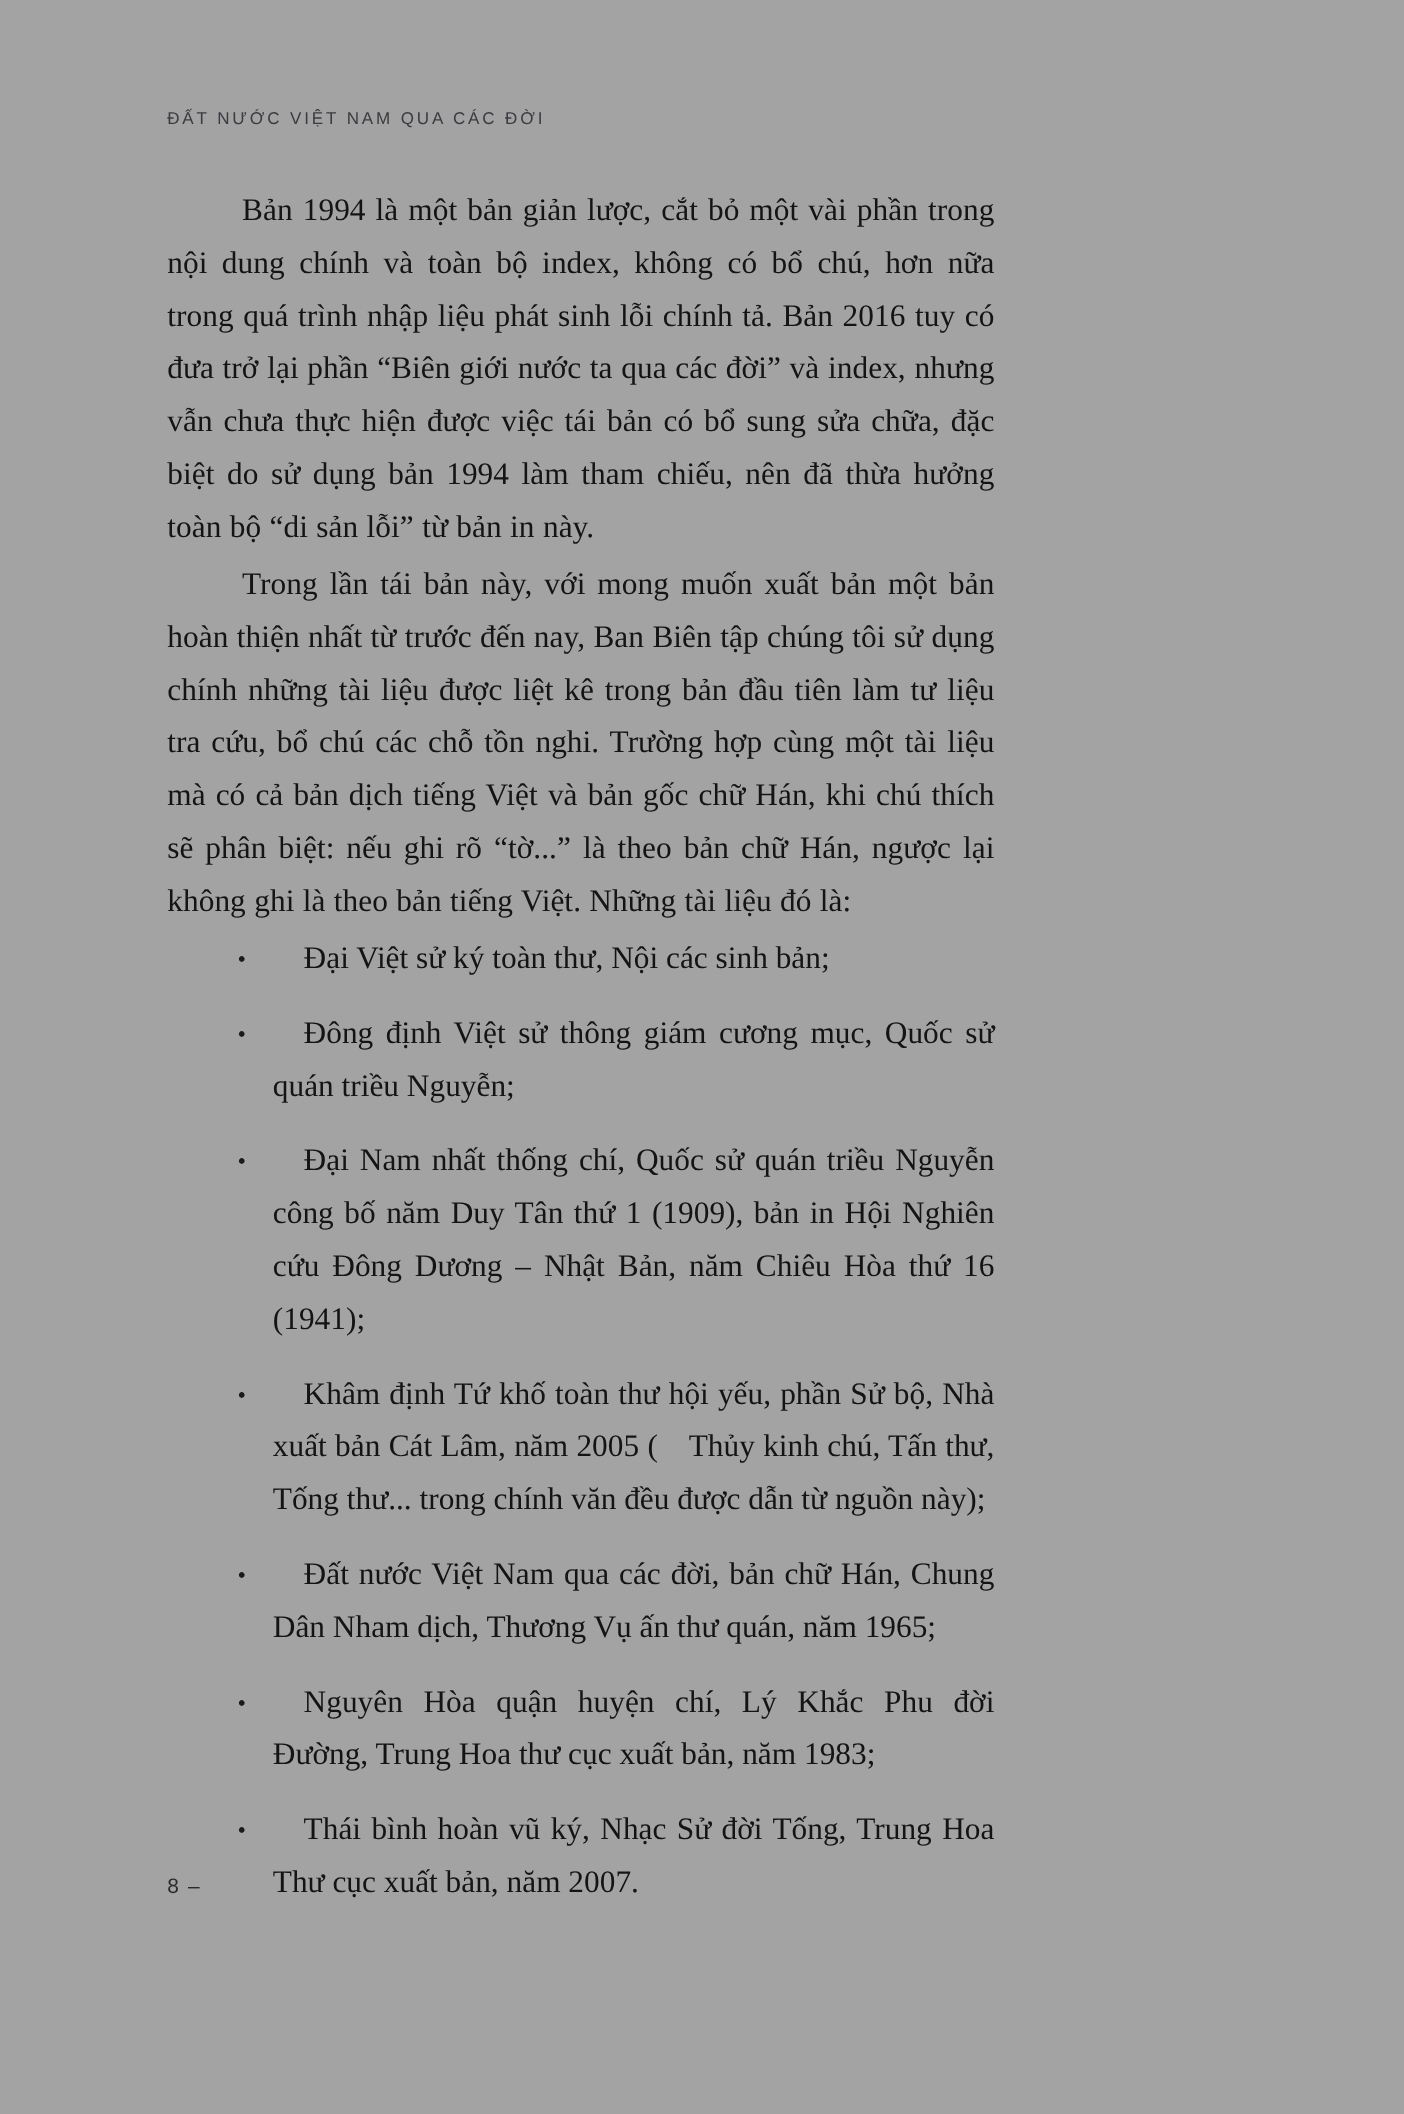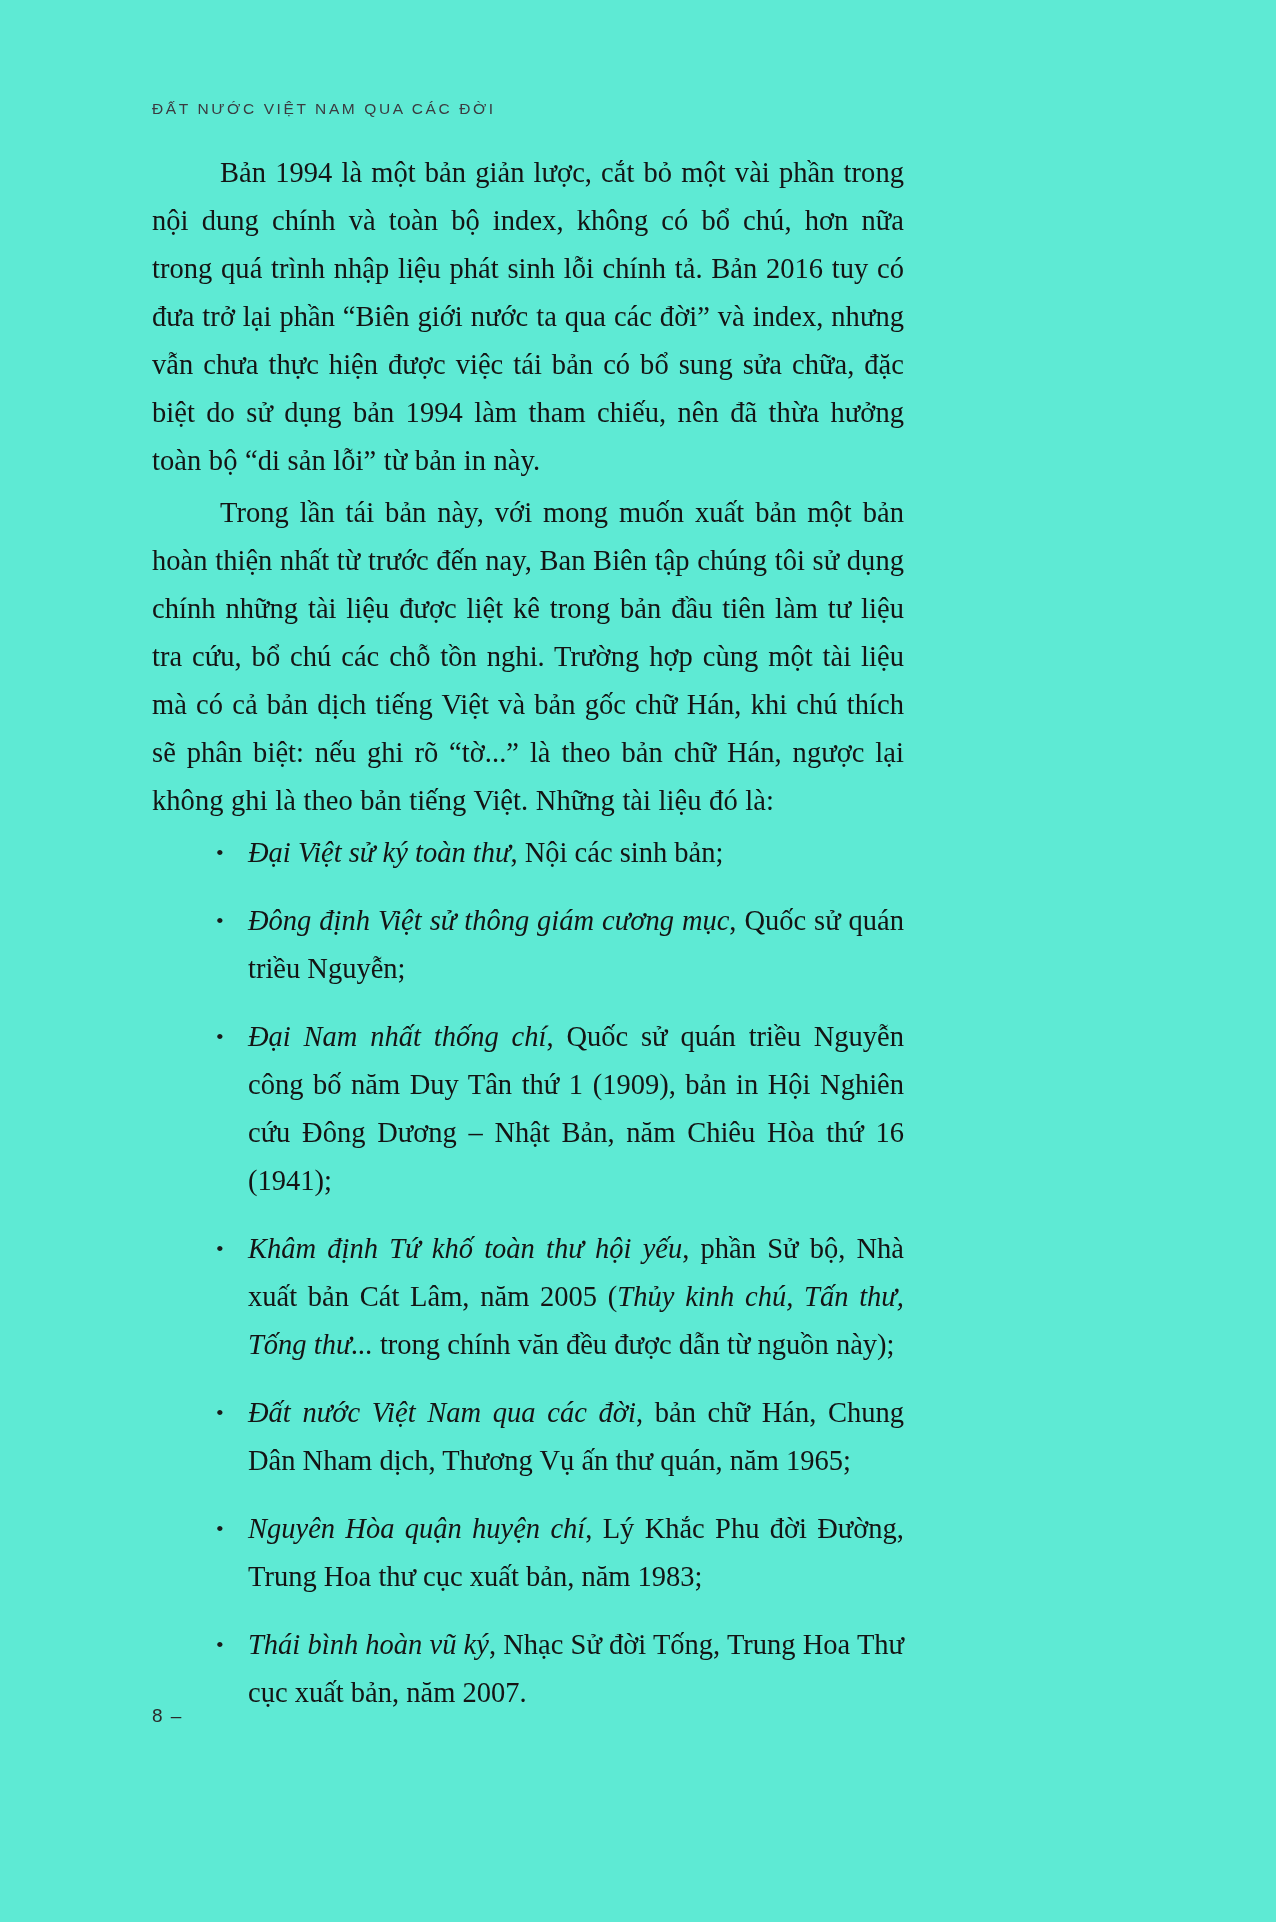--- a/index.html
+++ b/index.html
@@ -14,41 +14,41 @@
     font-family: "Liberation Serif", "DejaVu Serif", serif;
     color: #141414;
     overflow: hidden;
   }
 
   .page {
     position: absolute;
     left: 0; top: 0;
     width: 1276px;
     height: 1922px;
-    background: #5eead4;
+    background: #a3a3a3;
   }
 
   
   .running-head {
     position: absolute;
     left: 152px;
     top: 100px;
     font-family: "Liberation Sans", "DejaVu Sans", sans-serif;
     font-size: 15.5px;
     letter-spacing: 2.6px;
     color: #3b3b40;
     white-space: nowrap;
     font-weight: 400;
   }
 
   
   .content {
     position: absolute;
     left: 152px;
-    top: 149px;
+    top: 168px;
     width: 752px;
   }
 
   p.body-par {
     margin: 0 0 4px 0;
     font-size: 28.5px;
     line-height: 48px;
     text-align: justify;
     text-indent: 68px;
     letter-spacing: 0.05px;
@@ -86,21 +86,21 @@
     position: absolute;
     left: 64px;
     top: 0;
     width: 10px;
     line-height: 48px;
     font-size: 22px;
     color: #1a1a1a;
   }
 
   .title-it {
-    font-style: italic;
+    margin-left: 28px;
   }
 
   
   .folio {
     position: absolute;
     left: 152px;
     top: 1705px;
     font-family: "Liberation Sans", "DejaVu Sans", sans-serif;
     font-size: 19px;
     letter-spacing: 1.5px;

